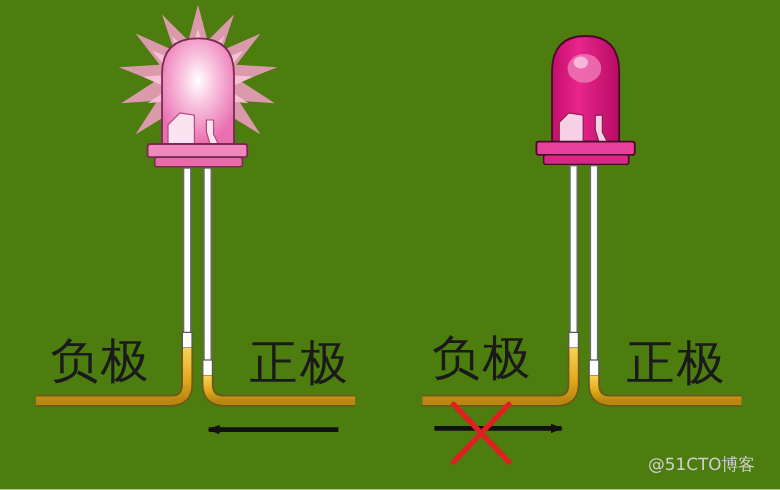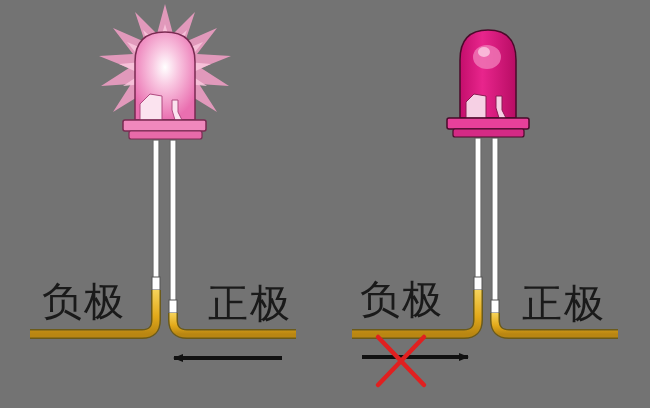--- a/index.html
+++ b/index.html
@@ -1,16 +1,16 @@
 <!DOCTYPE html>
 <html><head>
 <meta charset="utf-8">
 <style>
   html, body { margin:0; padding:0; background:#ffffff; }
-  .canvas { position:relative; width:650px; height:408px; overflow:hidden; background:#737373; }
+  .canvas { position:relative; width:650px; height:408px; overflow:hidden; background:#4d7c0f; }
   svg { position:absolute; left:0; top:0; }
   .label { position:absolute; font-family:"DejaVu Serif", serif; font-size:40px; color:#1a1a1a; letter-spacing:2px; line-height:1; }
   .watermark { position:absolute; font-family:"DejaVu Sans", sans-serif; font-size:14px; color:#d0d0d0; line-height:1; }
 </style>
 </head>
 <body>
 
 <div class="canvas">
   <svg width="650" height="408" viewBox="0 0 650 408">
     <defs>
@@ -101,13 +101,14 @@
         <line x1="424" y1="337" x2="378" y2="385" stroke="#e02020" stroke-width="4.5" stroke-linecap="round"></line>
       </g>
     </g>
   </svg>
 
   <div class="label" style="left:42px; top:281px;">负极</div>
   <div class="label" style="left:208px; top:283px;">正极</div>
   <div class="label" style="left:360px; top:279px;">负极</div>
   <div class="label" style="left:522px; top:283px;">正极</div>
 
+  <div class="watermark" style="left:540px; top:381px;">@51CTO博客</div>
 </div>
 
 </body></html>

